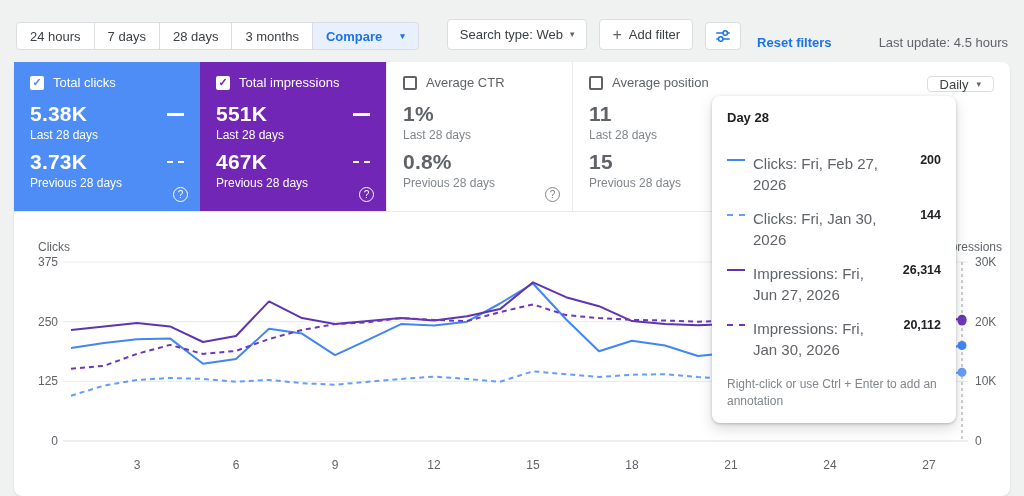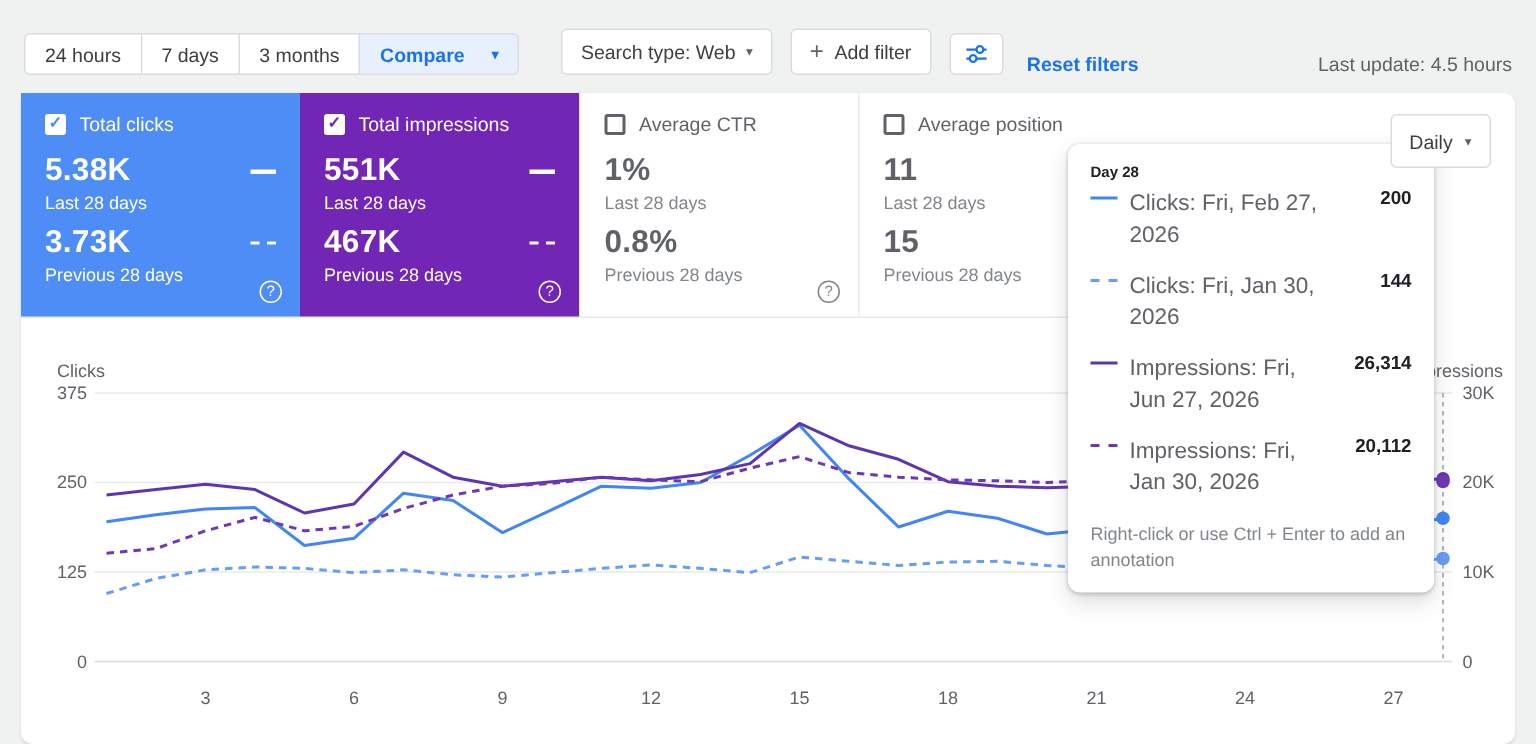--- a/index.html
+++ b/index.html
@@ -62,52 +62,53 @@
   .ind { width:17px; height:0; border-top:3px solid #fff; flex:none; }
   .ind.dashed { border-top-style:dashed; border-top-width:2.5px; }
   .metric-card:not(.selected) .ind { display:none; }
   .help {
     position:absolute; right:12px; bottom:9px; width:15px; height:15px; border:1.5px solid currentColor;
     border-radius:50%; font-size:10px; display:flex; align-items:center; justify-content:center; cursor:pointer;
   }
   .metric-card:not(.selected) .help { color:#80868b; }
 
   .daily {
-    position:absolute; top:14px; right:16px; z-index:30; height:36px; padding:0 12px;
+    position:absolute; top:14px; right:16px; z-index:30; height:16px; padding:0 12px;
     background:#fff; border:1px solid #dadce0; border-radius:4px; font-family:inherit;
     font-size:13px; color:#3c4043; cursor:pointer; display:flex; align-items:center; gap:8px;
   }
 
   
   .axis-title { position:absolute; top:178px; font-size:12px; color:#5f6368; }
   .axis-title.left { left:24px; }
   .axis-title.right { right:8px; }
   .chart { position:absolute; left:0; top:190px; z-index:1; }
   .chart text { font-family:"Liberation Sans", sans-serif; font-size:12px; fill:#5f6368; }
 
   
   .tooltip {
     position:absolute; left:698px; top:34px; width:244px; z-index:20;
     background:#fff; border-radius:8px; padding:14px 15px 12px;
     box-shadow:0 1px 3px rgba(60,64,67,.3), 0 6px 14px rgba(60,64,67,.18);
   }
-  .tt-title { font-size:10px; font-weight:700; color:#202124; margin-bottom:4px; }
+  .tt-title { font-size:13px; font-weight:700; color:#202124; margin-bottom:28px; }
   .tt-row { display:flex; align-items:flex-start; gap:8px; margin-bottom:13px; }
   .tt-swatch { width:18px; margin-top:6px; flex:none; }
   .tt-label { flex:1; font-size:15px; color:#5f6368; line-height:1.4; }
   .tt-value { font-size:12.5px; font-weight:700; color:#202124; white-space:nowrap; margin-left:6px; }
   .tt-hint { font-size:12px; color:#80868b; line-height:1.45; margin-top:16px; }
 </style>
 </head>
 <body>
 
 <div class="toolbar">
   <div class="seg-group">
     <button class="seg">24 hours</button>
     <button class="seg">7 days</button>
+    <button class="seg">28 days</button>
     <button class="seg">3 months</button>
     <button class="seg seg-active">
       <span>Compare</span>
       <span class="caret">▾</span>
     </button>
   </div>
   <button class="pill ml28">
     <span>Search type: Web</span>
     <span class="caret gray">▾</span>
   </button>

